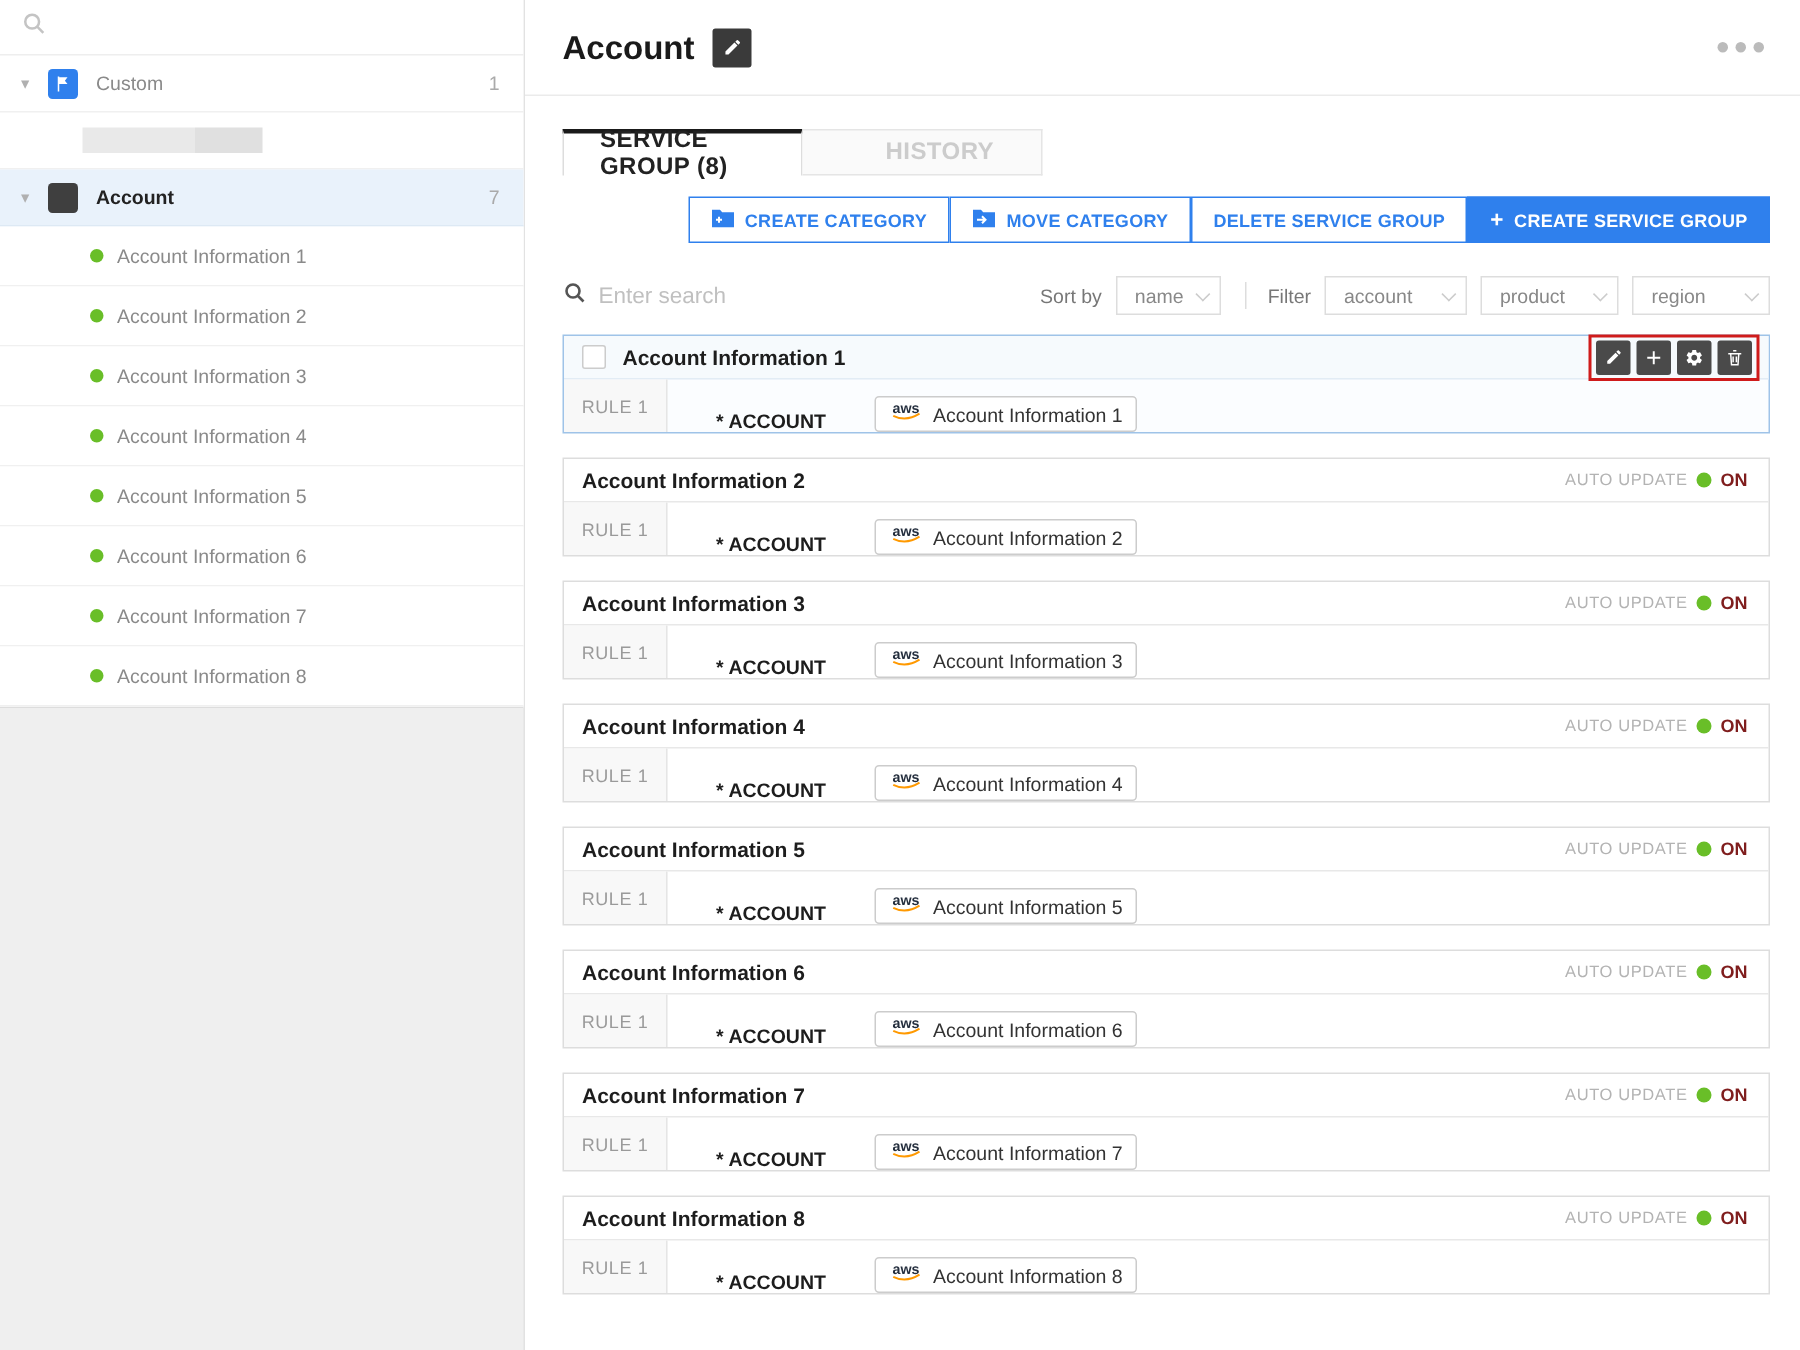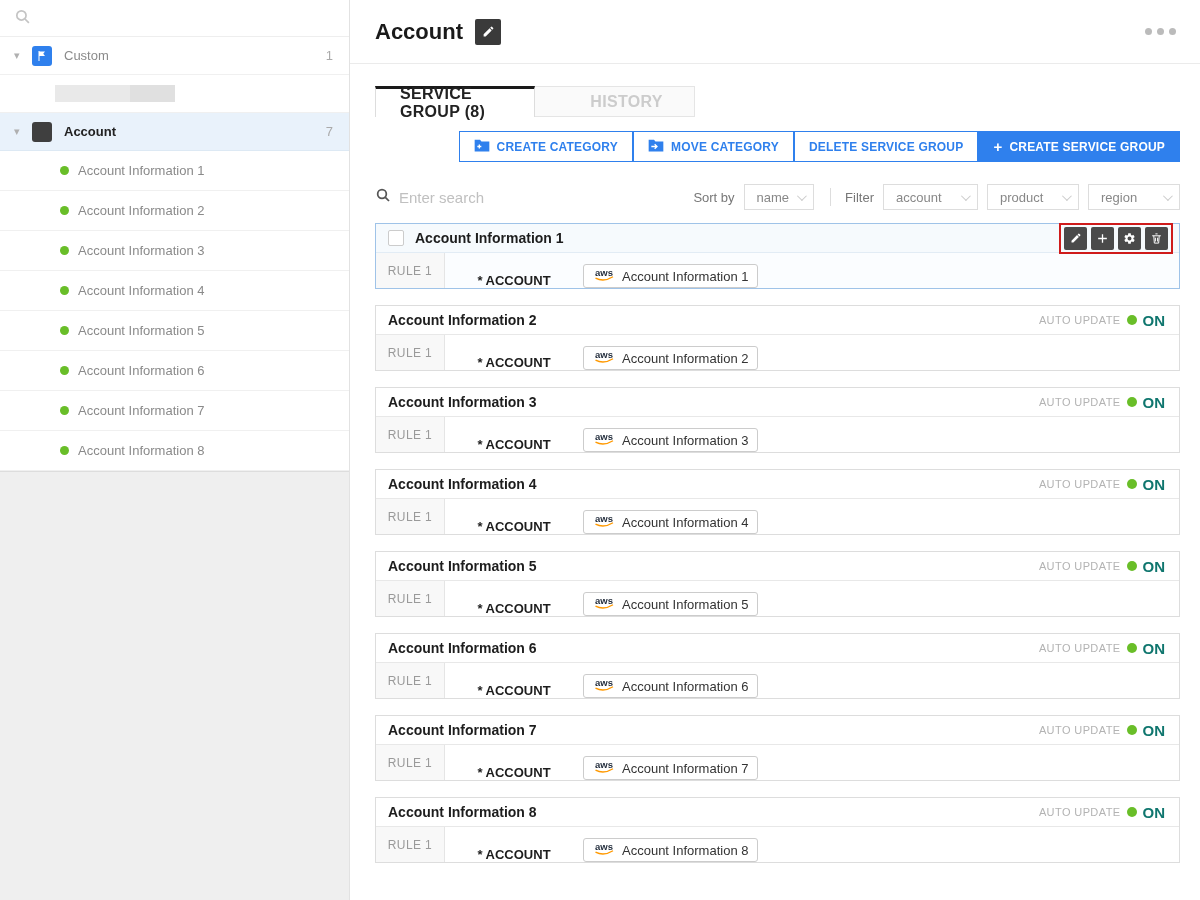--- a/index.html
+++ b/index.html
@@ -87,21 +87,21 @@
   .card-title { font-size:14px; font-weight:bold; color:#1d1d1d; }
   .checkbox { width:16px; height:16px; border:1px solid #ccc; border-radius:2px;
     background:#fff; margin-right:11px; cursor:pointer; flex:none; }
   .card-actions-wrap { margin-left:auto; border:2px solid #cf1b1b; padding:2px 3px;
     display:flex; gap:4px; }
   .icon-btn { width:23px; height:23px; background:#4a4a4a; border-radius:2px;
     display:flex; align-items:center; justify-content:center; cursor:pointer; border:none; }
   .auto-update { margin-left:auto; display:flex; align-items:center; gap:6px; padding-right:8px; }
   .au-label { font-size:11px; font-weight:normal; color:#b3b3b3; letter-spacing:.4px; }
   .au-dot { width:10px; height:10px; border-radius:50%; background:#69be28; }
-  .au-state { font-size:15px; font-weight:bold; color:#0f766e; }
+  .au-state { font-size:12px; font-weight:bold; color:#7f1d1d; }
   .card-body { height:35px; display:flex; align-items:flex-end; }
   .rule-cell { width:69px; height:100%; background:#f8f8f8; border-right:1px solid #e5e5e5;
     display:flex; align-items:center; justify-content:center; font-size:12px; color:#9a9a9a;
     letter-spacing:.4px; flex:none; }
   .field-cell { width:138px; text-align:center; font-size:13px; font-weight:bold;
     color:#1d1d1d; flex:none; }
   .tag { display:flex; align-items:center; gap:6px; border:1px solid #ccc; border-radius:3px;
     height:24px; padding:0 9px; background:#fff; }
   .tag-label { font-size:13px; color:#333; }
 </style>

